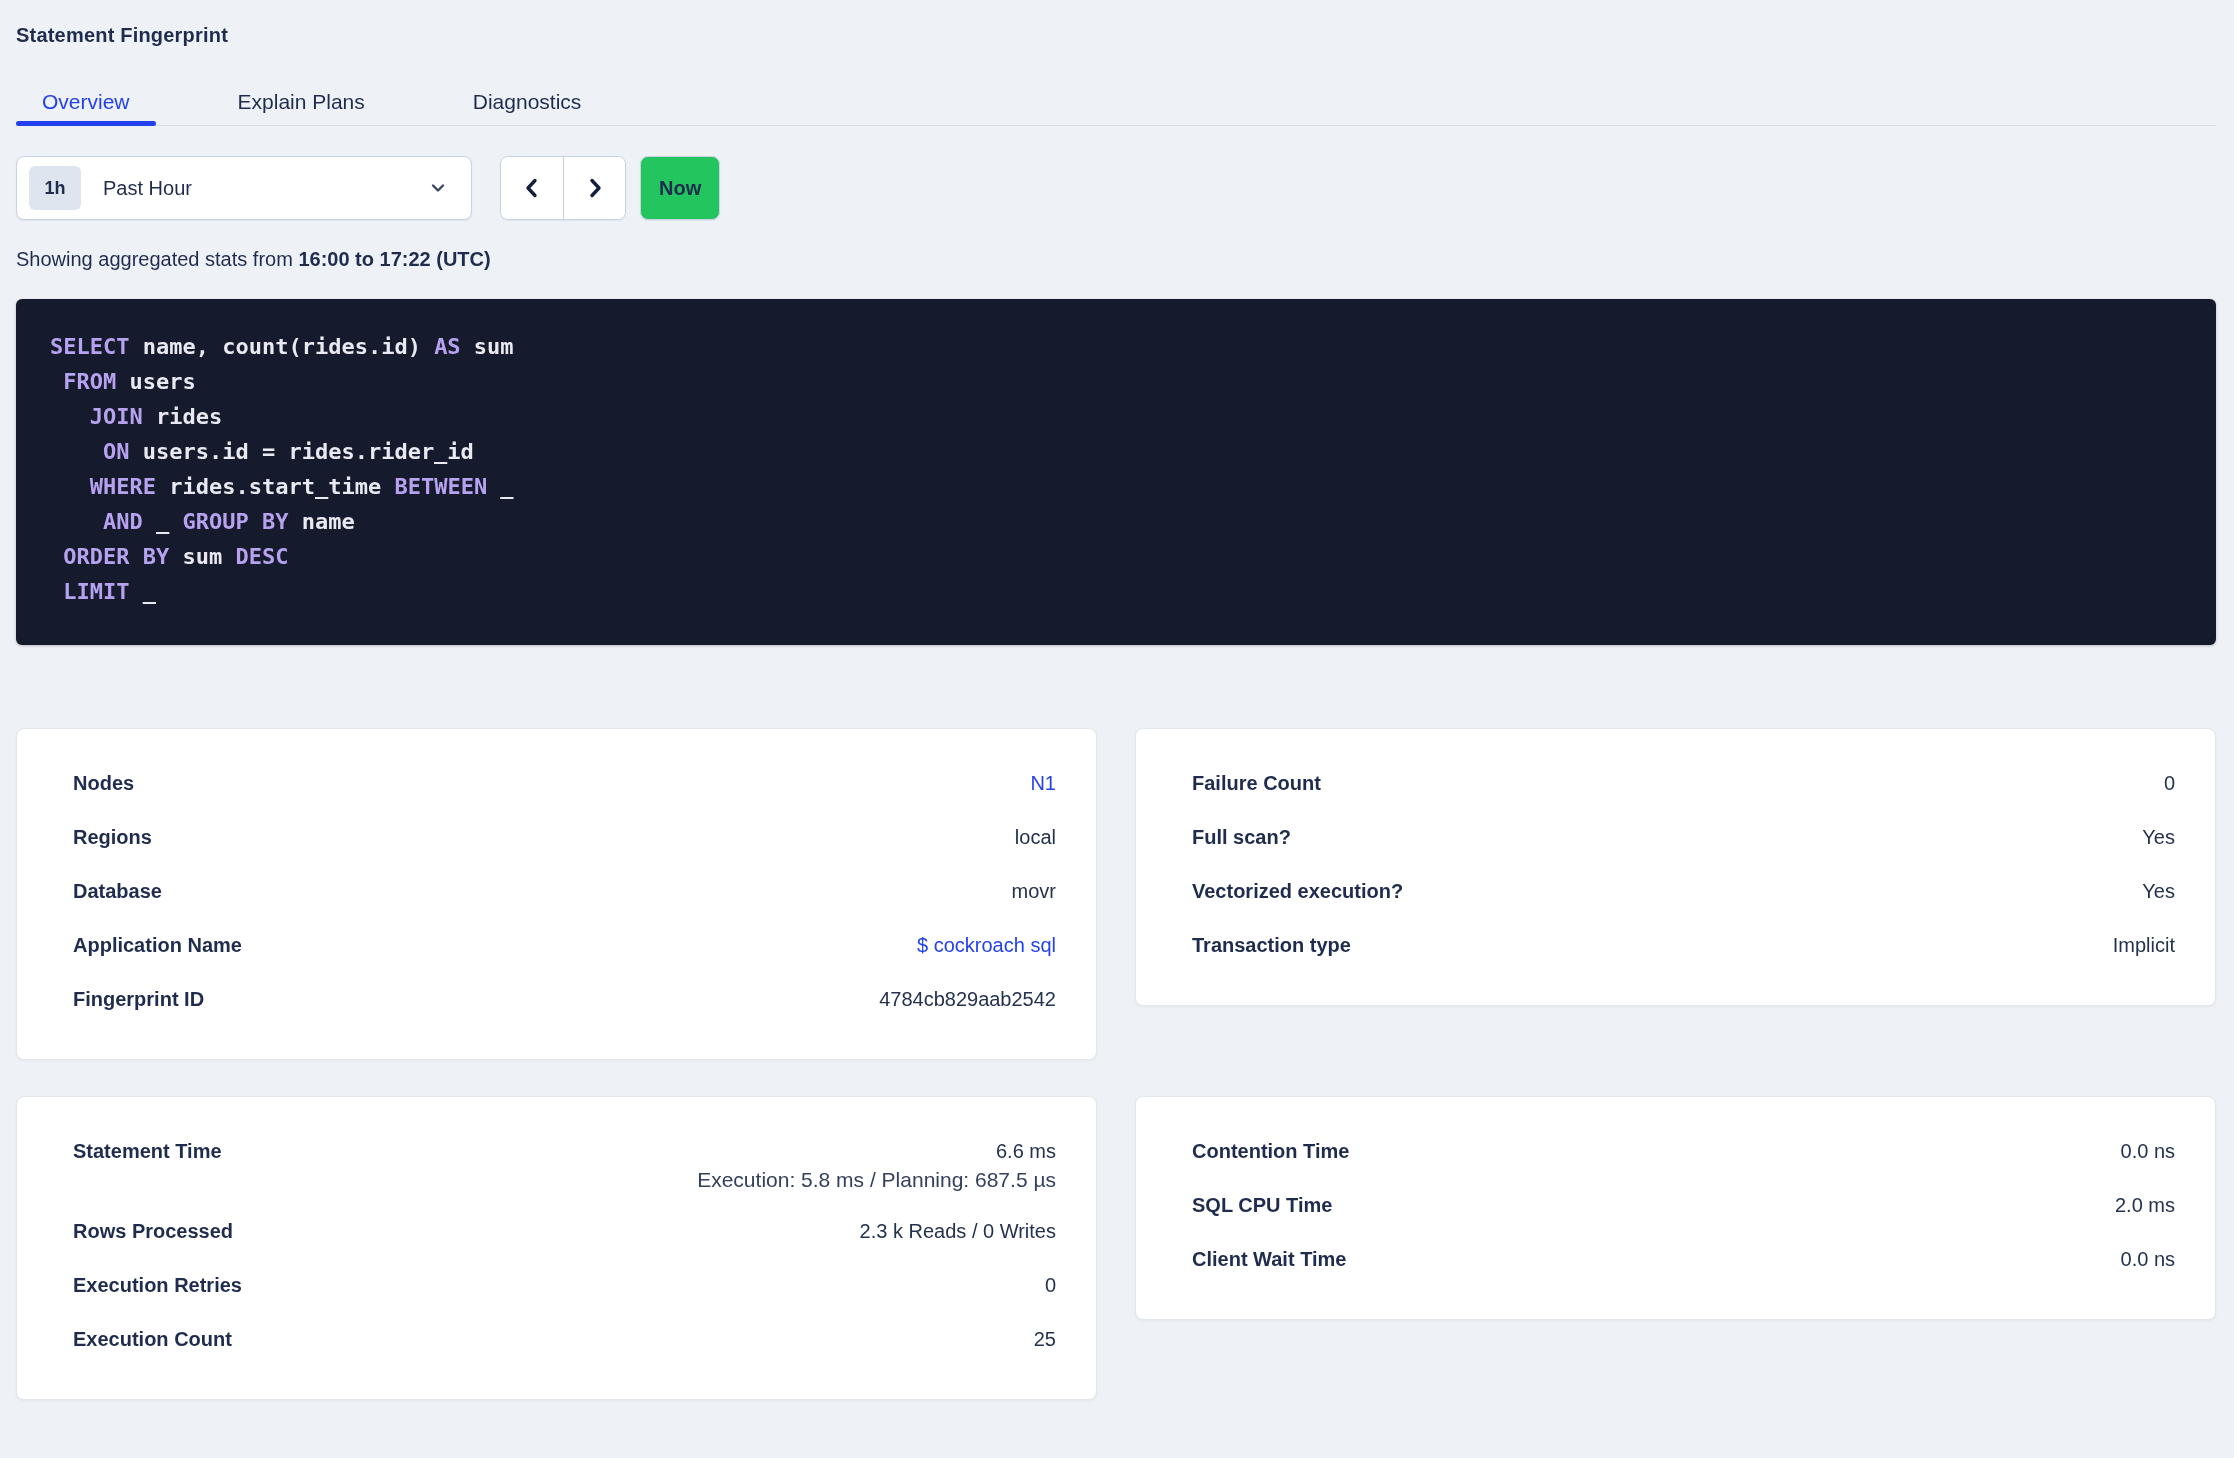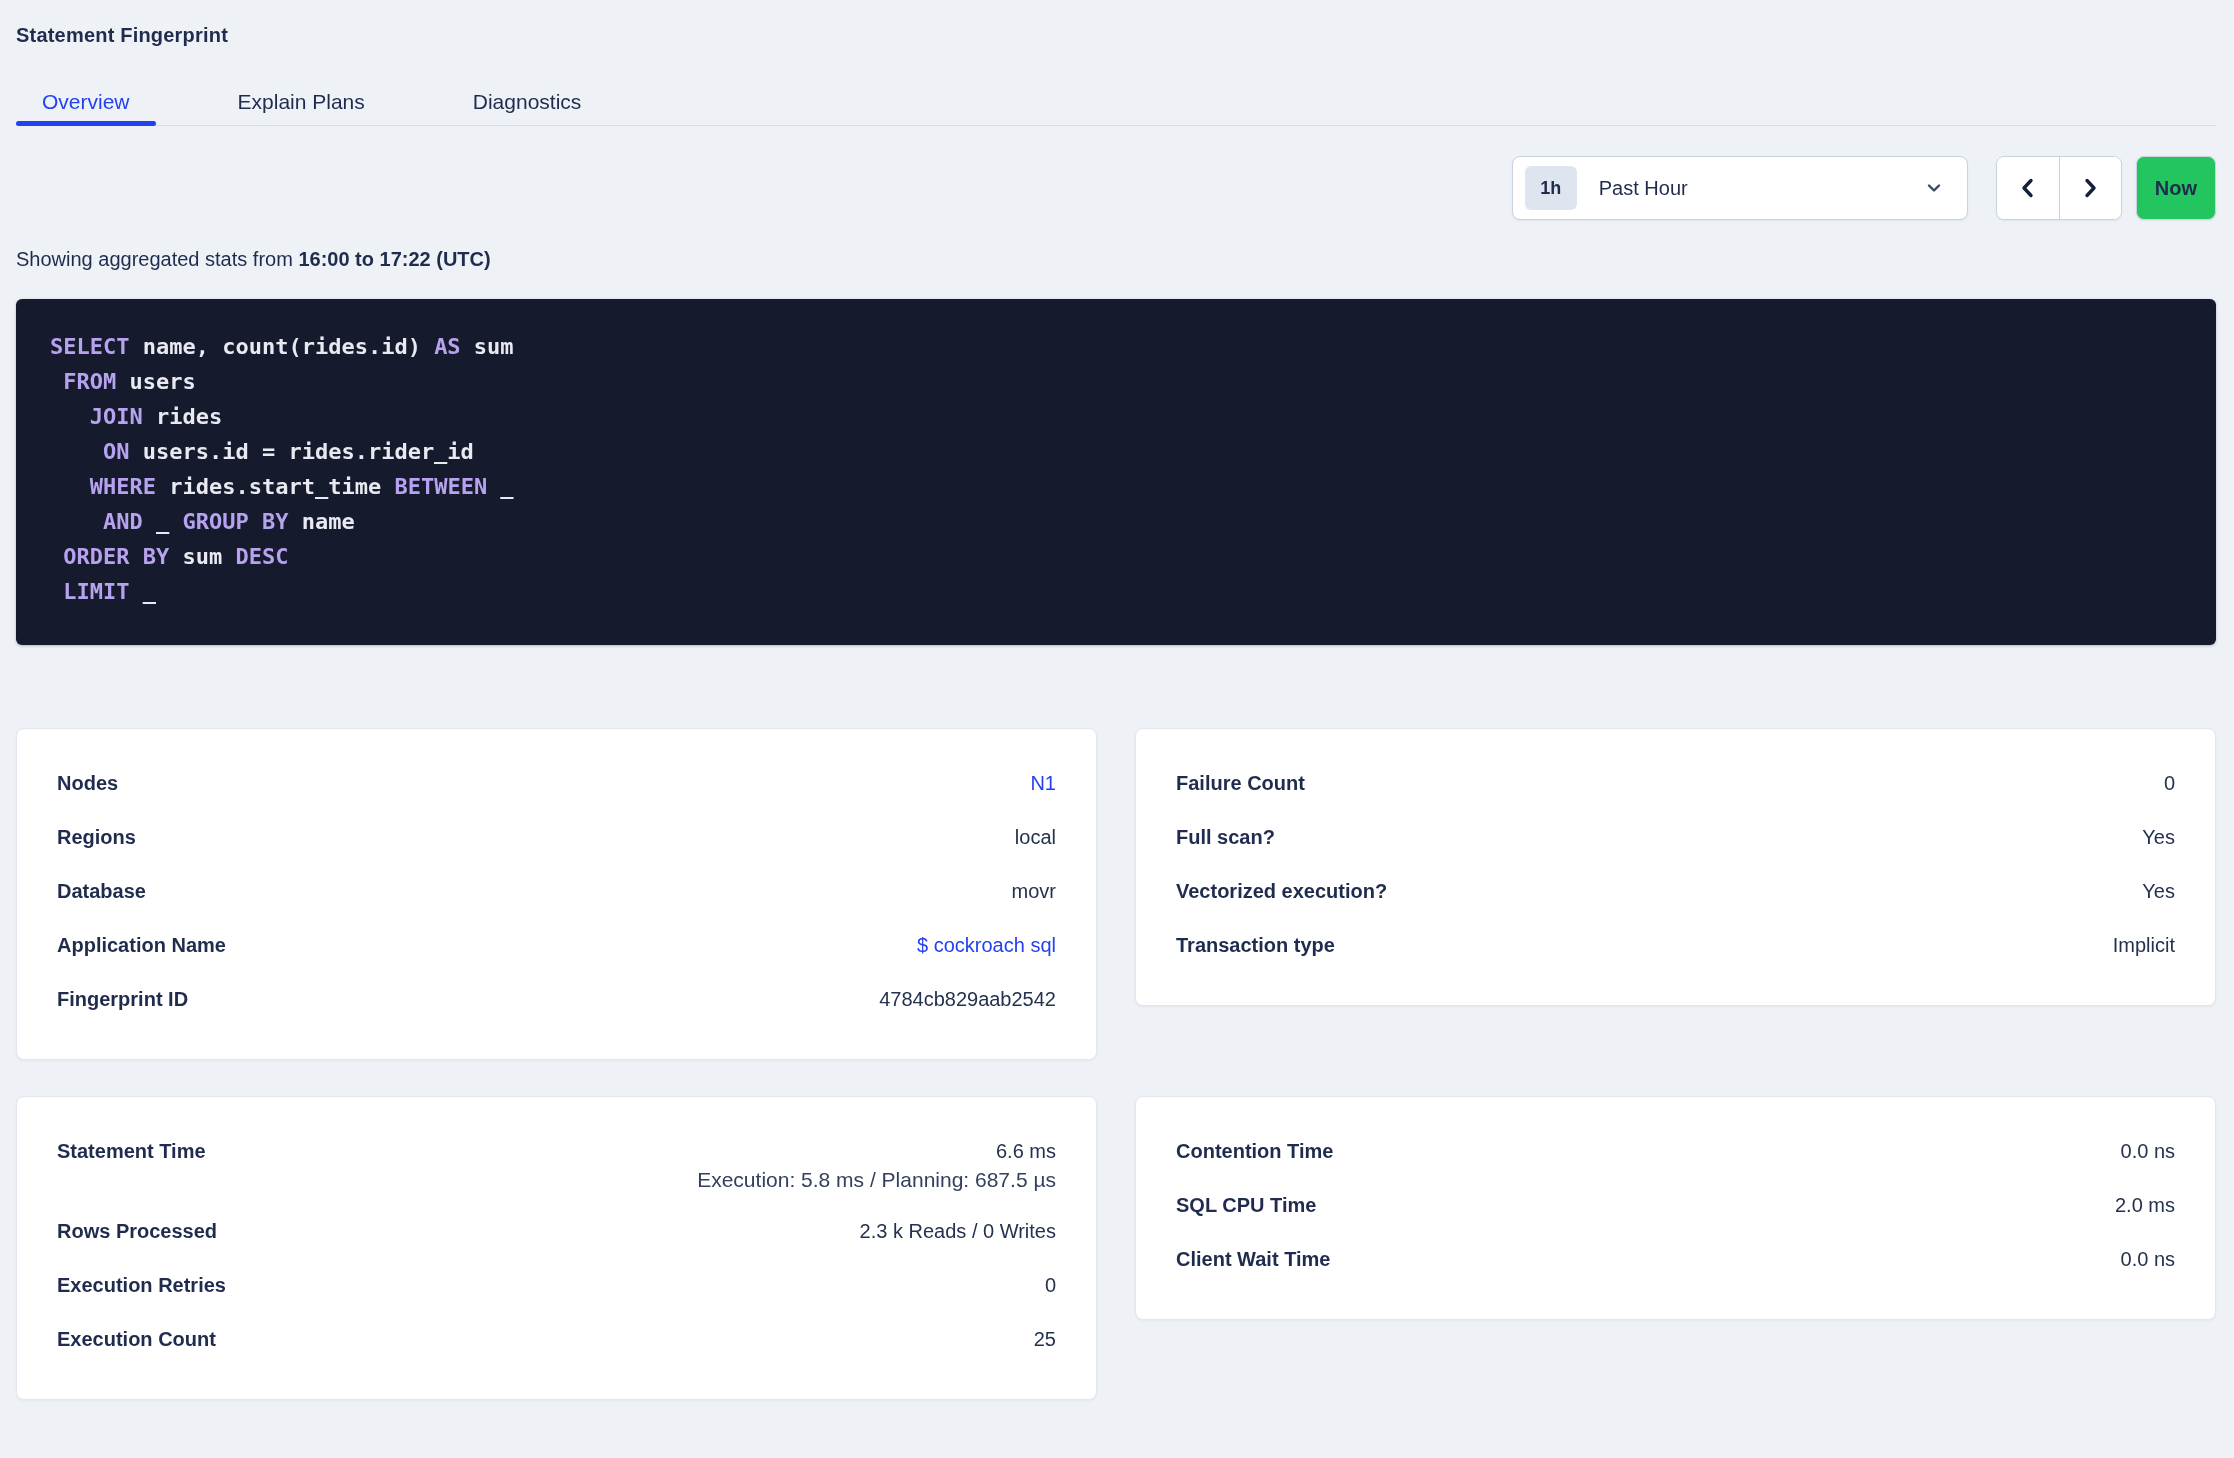--- a/index.html
+++ b/index.html
@@ -34,21 +34,21 @@
     padding:0 26px;height:46px;display:flex;align-items:center;
     font-size:21px;color:var(--navy);cursor:pointer;position:relative;margin-right:56px;
   }
   .tab.active{color:var(--accent);}
   .tab.active::after{
     content:"";position:absolute;left:0;right:0;bottom:-1px;height:5px;
     background:var(--accent);border-radius:3px;
   }
 
   
-  .controls-row{display:flex;align-items:center;margin-top:30px;justify-content:flex-end;}
+  .controls-row{display:flex;align-items:center;margin-top:30px;}
   .time-picker{
     width:456px;height:64px;background:#fff;border:1px solid var(--btn-border);
     border-radius:8px;display:flex;align-items:center;padding:0 24px 0 12px;
     box-shadow:0 1px 2px rgba(38,50,80,.07);cursor:pointer;
   }
   .range-badge{
     background:var(--badge-bg);border-radius:6px;min-width:52px;height:44px;
     display:flex;align-items:center;justify-content:center;
     font-size:18px;font-weight:700;color:var(--navy);
   }
@@ -87,21 +87,21 @@
   .sql-line .kw{color:var(--sql-kw);}
 
   
   .cards-grid{display:grid;grid-template-columns:1fr 1fr;gap:38px;align-items:start;}
   .cards-grid.middle{margin-top:83px;}
   .cards-grid.bottom{margin-top:36px;}
   .card{
     background:var(--card-bg);border:1px solid var(--card-border);border-radius:8px;
     padding:38px 40px 44px 40px;box-shadow:0 1px 3px rgba(33,43,67,.05);
   }
-  .kv-row{display:flex;justify-content:space-between;align-items:baseline;margin-bottom:22px;}
+  .kv-row{display:flex;justify-content:space-between;align-items:baseline;margin-bottom:22px;margin-left:16px;}
   .kv-row:last-child{margin-bottom:0;}
   .kv-label{font-size:20px;font-weight:600;color:var(--navy);line-height:32px;}
   .kv-right{display:flex;flex-direction:column;align-items:flex-end;}
   .kv-value{font-size:20px;color:var(--value);line-height:32px;}
   .kv-value.link{color:var(--accent);cursor:pointer;}
   .kv-sub{font-size:21px;color:var(--sub);line-height:26px;text-align:right;}
 </style>
 </head>
 <body>
 

